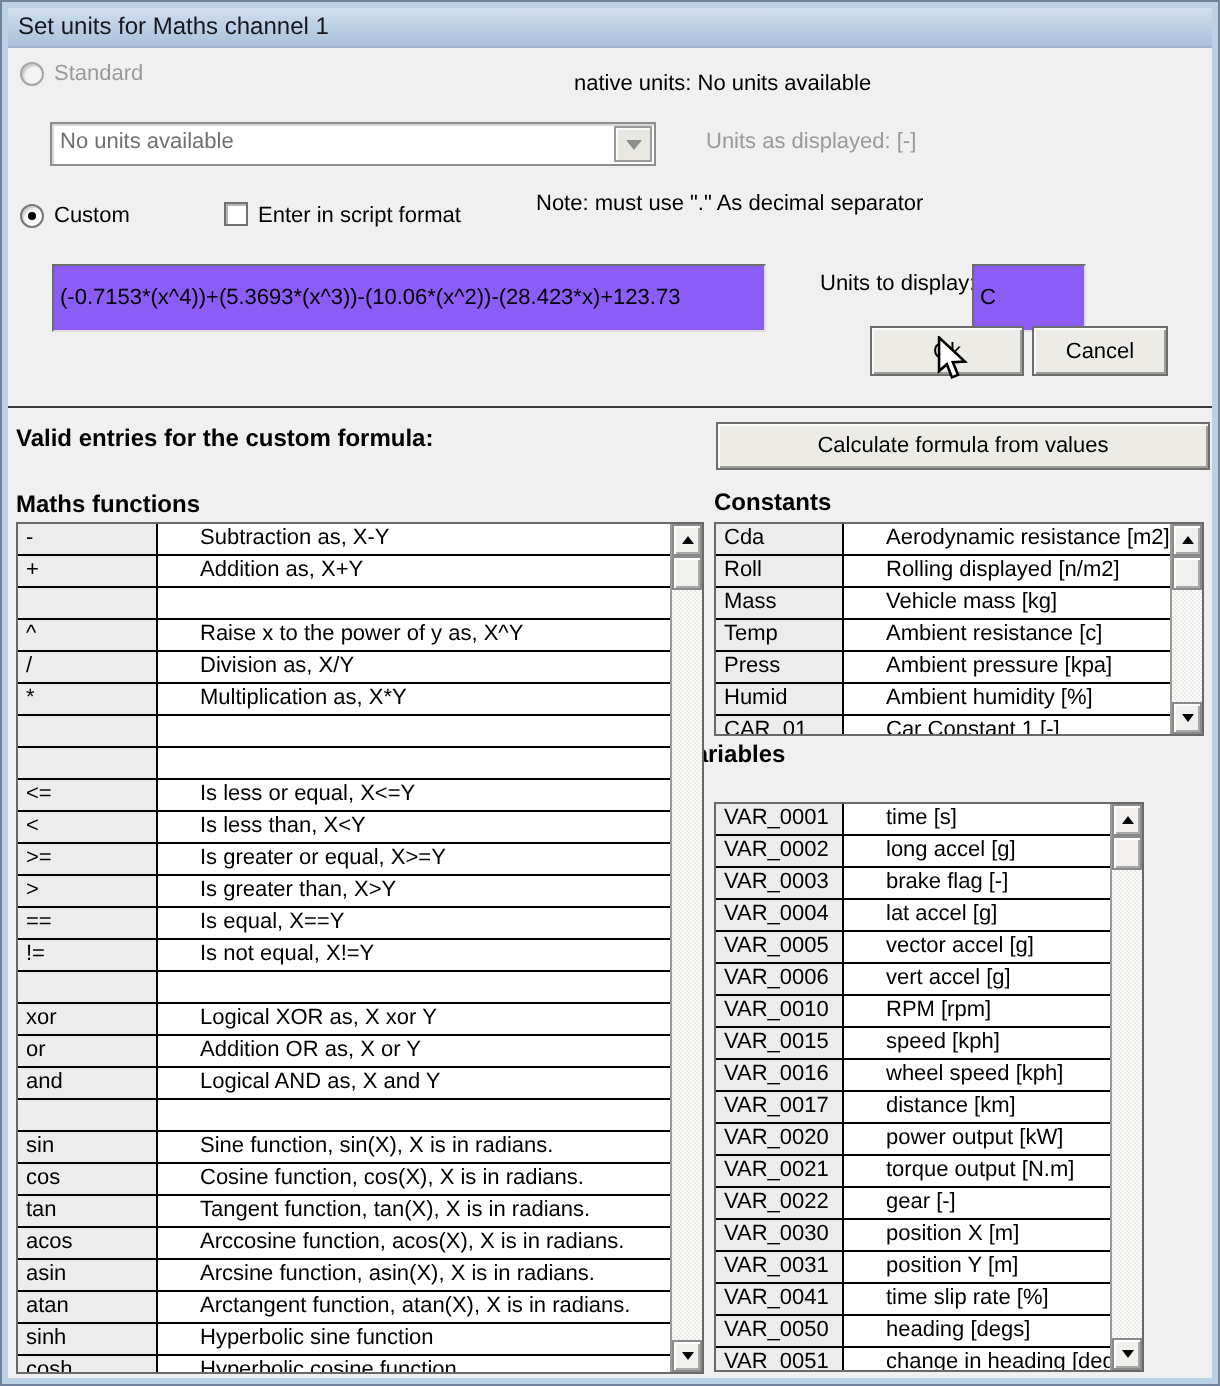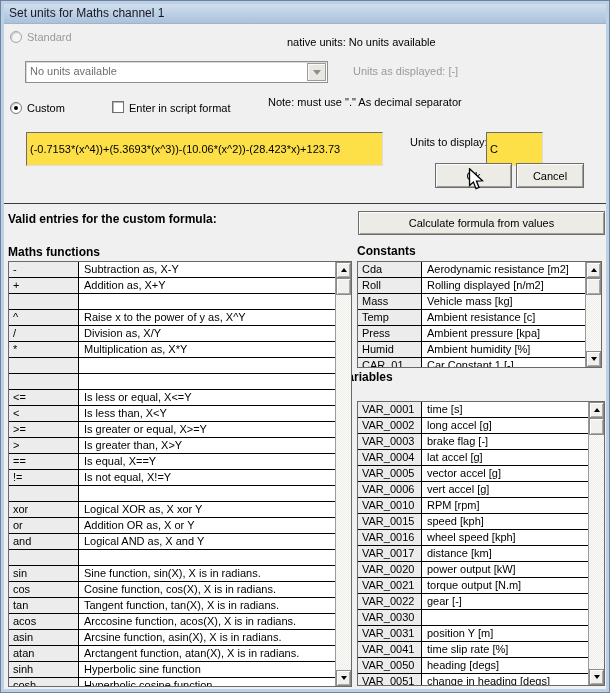--- a/index.html
+++ b/index.html
@@ -37,21 +37,21 @@
     border-radius: 50%; background: #000;
   }
   .checkbox {
     position: absolute; width: 12px; height: 12px; background: #fff;
     border: 1px solid #707070;
     box-shadow: inset 1px 1px 0 #b5b5b5;
   }
 
   
   .field {
-    position: absolute; background: #fde047;
+    position: absolute; background: #8b5cf6;
     border: 1px solid; border-color: #6c6c6c #dedede #dedede #6c6c6c;
     font-family: "Liberation Sans", sans-serif;
     font-size: 11px; padding: 16px 3px; color: #000; outline: none;
   }
   input.field { line-height: normal; }
 
   
   .combo {
     position: absolute; background: #fff;
     border: 1px solid #8e8e8e;
@@ -90,21 +90,21 @@
   .tbody { position: absolute; left: 0; top: 0; right: 16px; bottom: 0; overflow: hidden; }
   .trow { display: flex; height: 16px; border-bottom: 1px solid #000; }
   .trow .c1 {
     flex: none; width: 70px; background: #ececec; border-right: 1px solid #000;
     font-size: 11px; line-height: 14px; padding-left: 4px;
     overflow: hidden; white-space: nowrap;
   }
   .narrow .trow .c1 { width: 64px; }
   .trow .c2 {
     flex: 1; background: #fff; font-size: 11px; line-height: 14px;
-    padding-left: 5px; overflow: hidden; white-space: nowrap;
+    padding-left: 21px; overflow: hidden; white-space: nowrap;
   }
 
   
   .vscroll {
     position: absolute; top: 0; right: 0; bottom: 0; width: 16px;
     background: conic-gradient(#fdfdfd 90deg, #edebe5 90deg 180deg, #fdfdfd 180deg 270deg, #edebe5 270deg);
     background-size: 2px 2px;
     border-left: 1px solid #9b9b9b;
   }
   .sbtn {
@@ -363,21 +363,21 @@
       <div class="sbtn up">
           <span class="tri-up"></span>
         </div>
       <div class="sthumb"></div>
       <div class="sbtn down">
           <span class="tri-down"></span>
         </div>
     </div>
   </div>
 
-  <div class="dtable narrow" style="left:357px; top:401px; width:248px; height:285px;">
+  <div class="dtable narrow" style="left:357px; top:401px; width:215px; height:285px;">
     <div class="tbody" id="variables-rows">
   <div class="trow">
     <div class="c1">VAR_0001</div>
     <div class="c2">time [s]</div>
   </div>
 
   <div class="trow">
     <div class="c1">VAR_0002</div>
     <div class="c2">long accel [g]</div>
   </div>
@@ -432,20 +432,21 @@
     <div class="c2">torque output [N.m]</div>
   </div>
 
   <div class="trow">
     <div class="c1">VAR_0022</div>
     <div class="c2">gear [-]</div>
   </div>
 
   <div class="trow">
     <div class="c1">VAR_0030</div>
+    <div class="c2">position X [m]</div>
   </div>
 
   <div class="trow">
     <div class="c1">VAR_0031</div>
     <div class="c2">position Y [m]</div>
   </div>
 
   <div class="trow">
     <div class="c1">VAR_0041</div>
     <div class="c2">time slip rate [%]</div>

